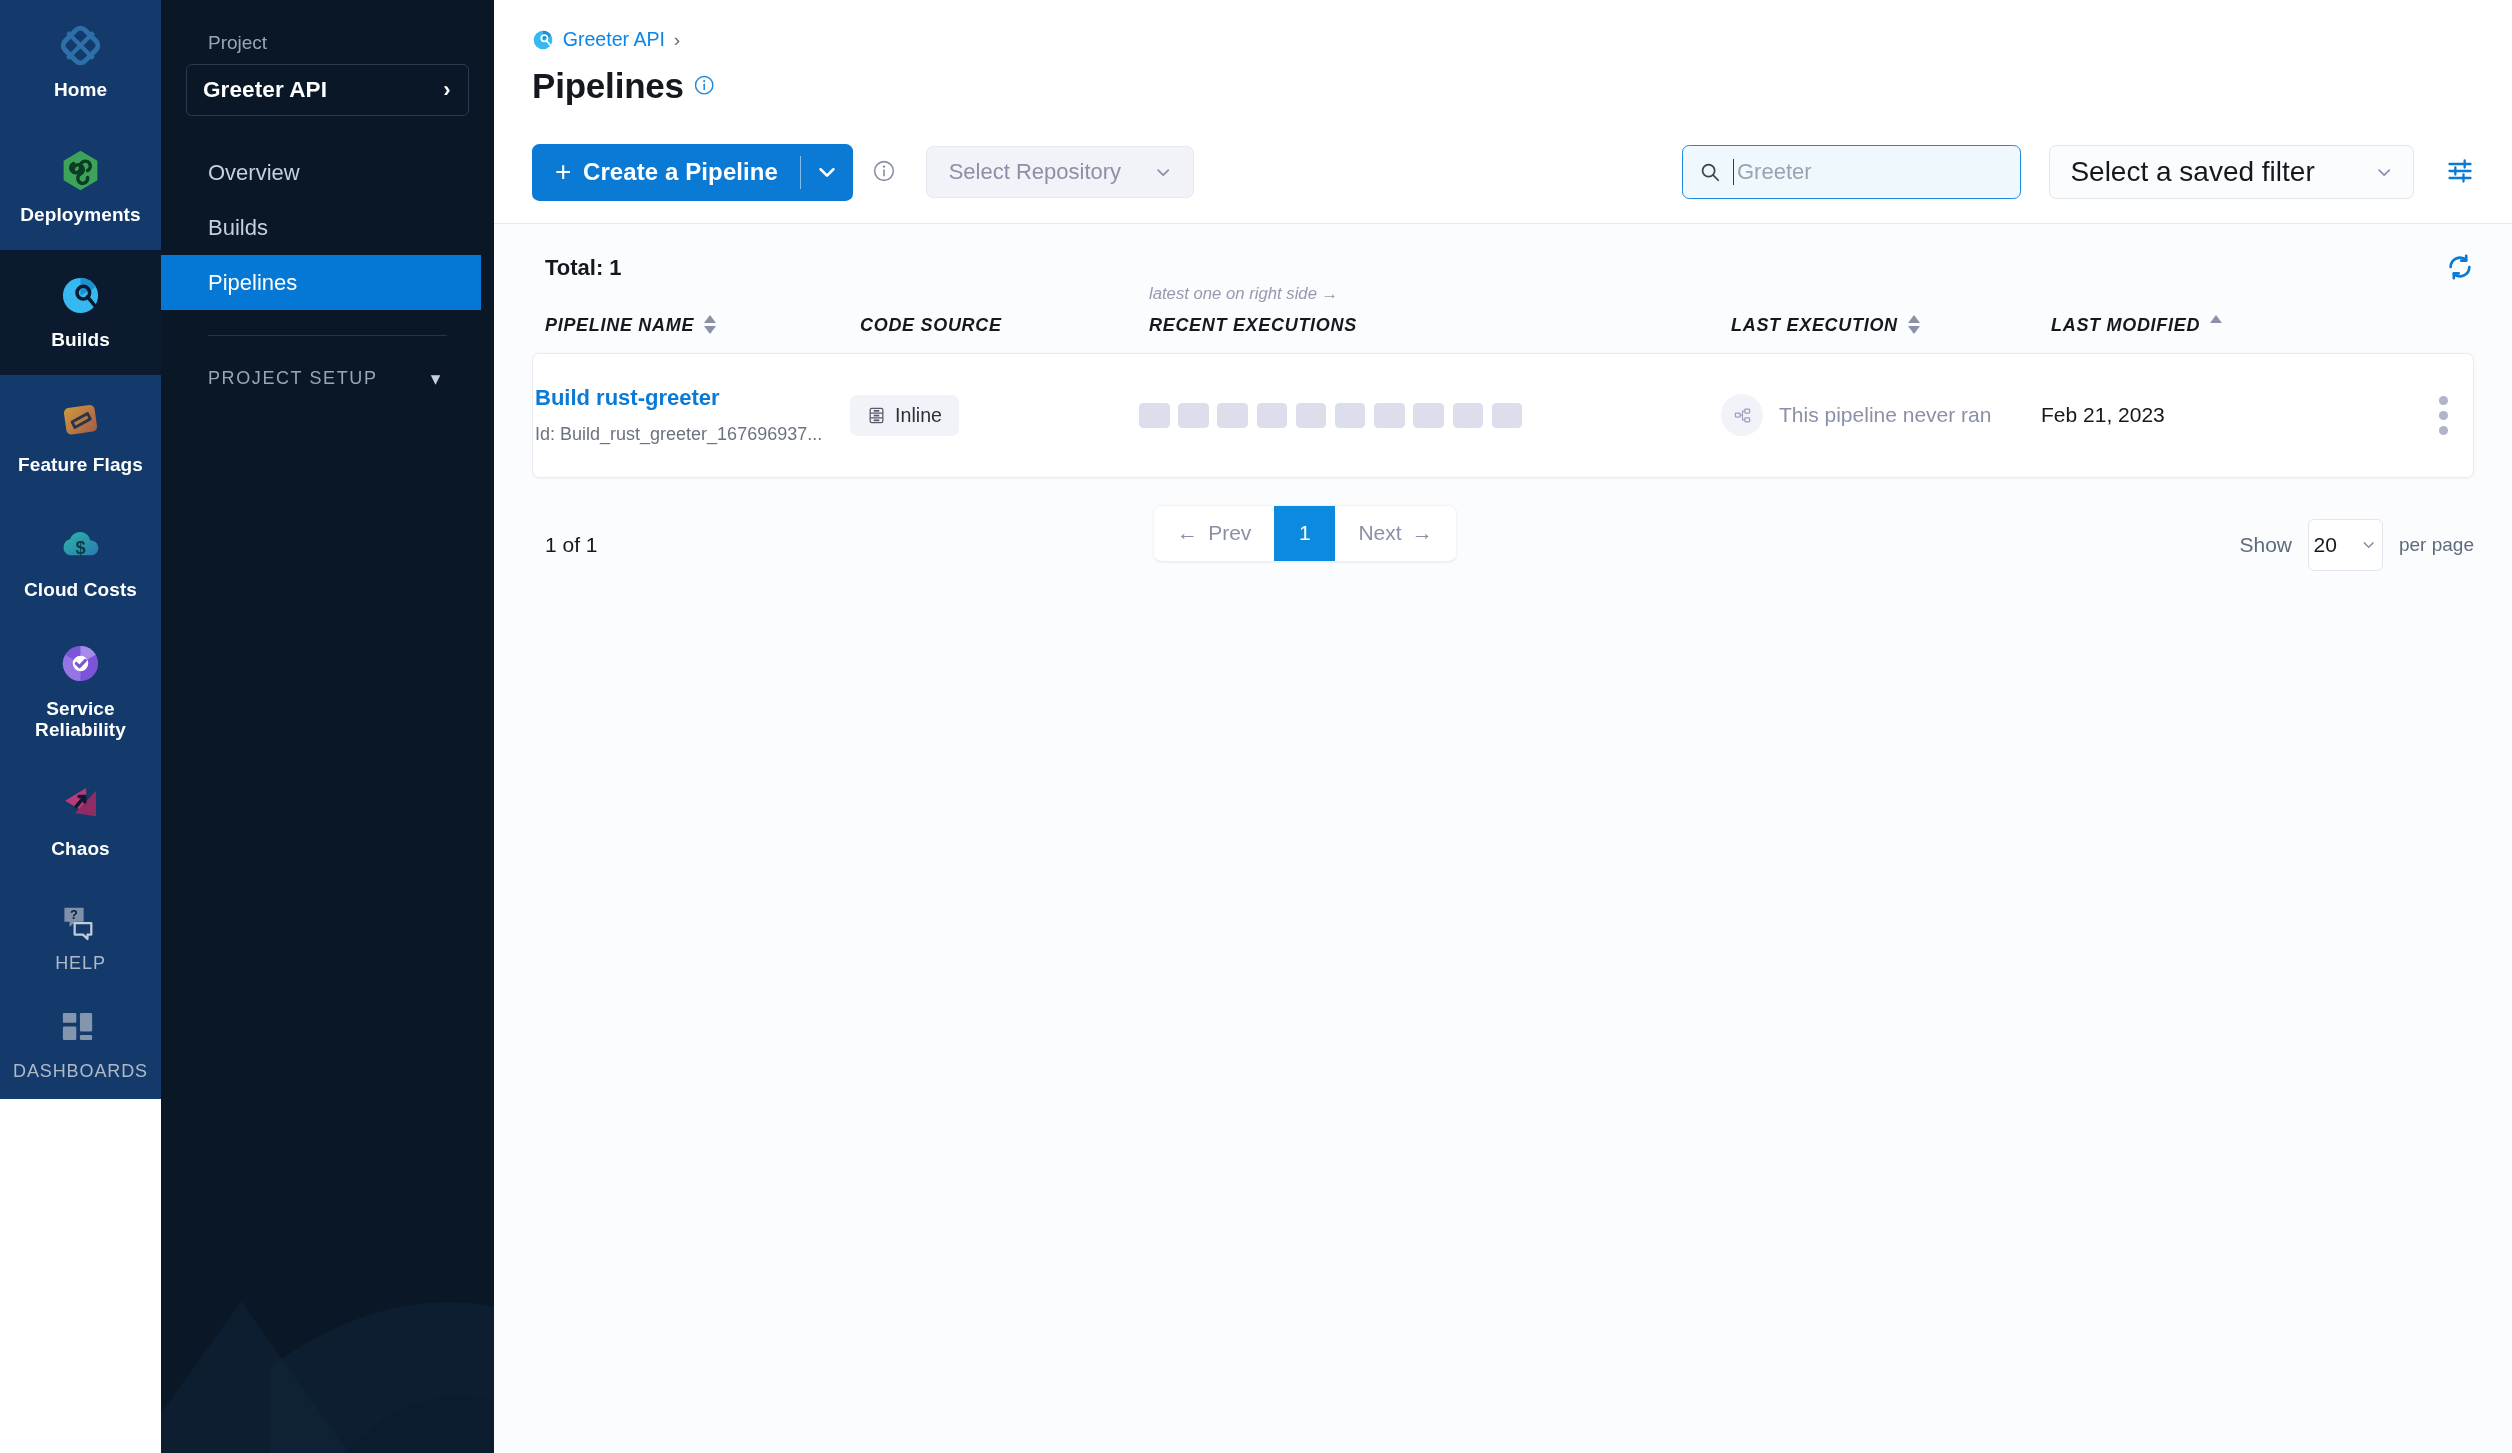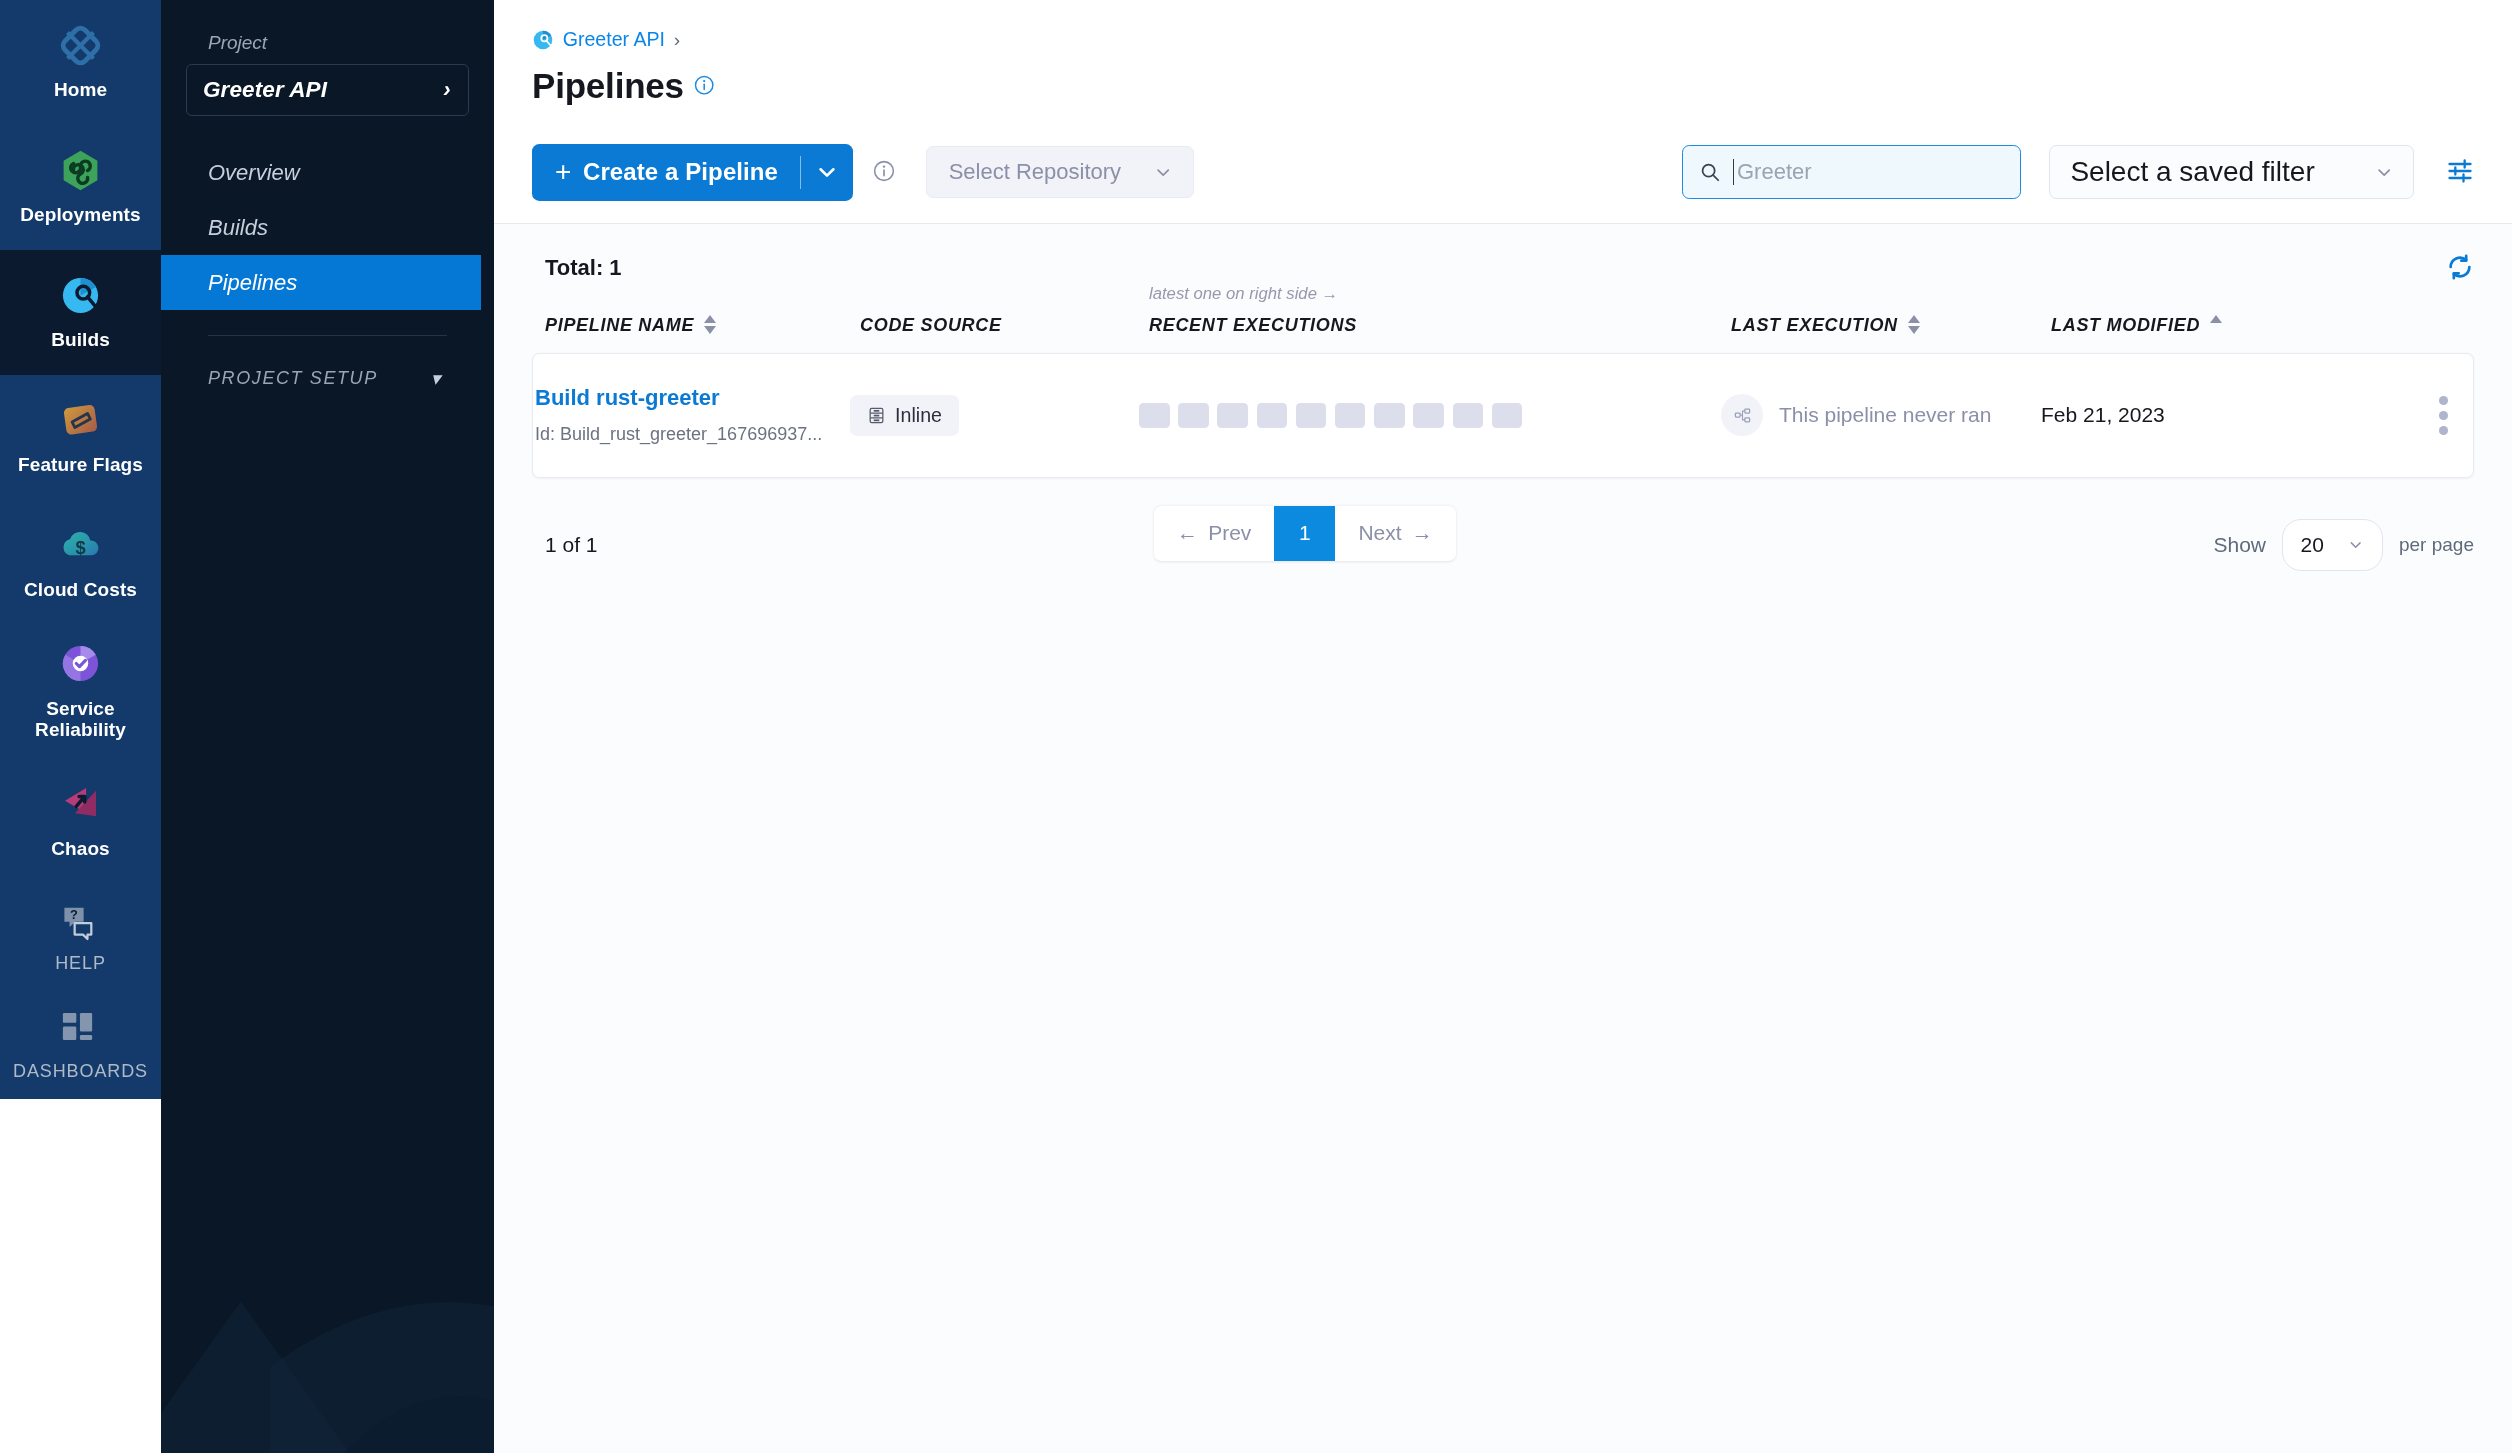--- a/index.html
+++ b/index.html
@@ -36,21 +36,20 @@
   .rail-label.muted { color: #b0bac7; font-weight: 400; font-size: 18px; letter-spacing: 0.9px;}
   .rail-icon { width: 45px; height: 45px; display:block; }
   .rail-item.small { min-height: 94px; gap: 8.7px; }
 
   
   .pnav {
     width: 333px; flex: 0 0 333px; height: 1454px;
     background: #0a1726;
     position: relative; overflow: hidden; z-index: 2;
     padding-top: 32px;
-    font-style: italic;
   }
   .pnav-deco { position: absolute; left: 0; bottom: 0; width: 333px; height: 305px; opacity: .55; pointer-events: none; }
   .pnav-inner { position: relative; z-index: 2; }
   .pnav-label {
     color: #9aa6b5; font-size: 19px; padding: 0 47px 10.2px 47px;
   }
   .proj-select {
     margin: 0 25px; height: 52px;
     border: 0.7px solid #2b3c50; border-radius: 5.8px;
     display: flex; align-items: center; justify-content: space-between;
@@ -176,21 +175,21 @@
     display: flex; align-items: stretch; height: 55px;
     background: #ffffff; border-radius: 7.3px; overflow: hidden;
     box-shadow: 0 0.7px 2.9px rgba(16,24,40,.10);
   }
   .pg-btn { display: flex; align-items: center; gap: 10.2px; padding: 0 23px; color: #8b90a8; font-size: 21px; cursor: pointer; }
   .pg-num { width: 61px; display: flex; align-items: center; justify-content: center; background: #0b8ae0; color: #fff; font-size: 21px; cursor: pointer; }
   .show-grp { margin-left: auto; display: flex; align-items: center; gap: 16px; }
   .show-lbl { color: #5f6b7c; font-size: 21px; }
   .per-lbl { color: #5f6b7c; font-size: 19px; }
   .per-sel {
-    width: 101px; height: 52px; border: 0.7px solid #e1e5ec; border-radius: 19px;
+    width: 75px; height: 52px; border: 0.7px solid #e1e5ec; border-radius: 6px;
     display: flex; align-items: center; justify-content: center; gap: 23px;
     background: #fff; cursor: pointer;
   }
   .per-sel .v { font-size: 21px; color: #16181f; }
   .sortc { display: flex; flex-direction: column; gap: 3.6px; }
   .tri-up { width:0;height:0;border-left:6.5px solid transparent;border-right:6.5px solid transparent;border-bottom:8px solid #8b90a8; }
   .tri-dn { width:0;height:0;border-left:6.5px solid transparent;border-right:6.5px solid transparent;border-top:8px solid #8b90a8; }
 </style>
 </head>
 <body>

